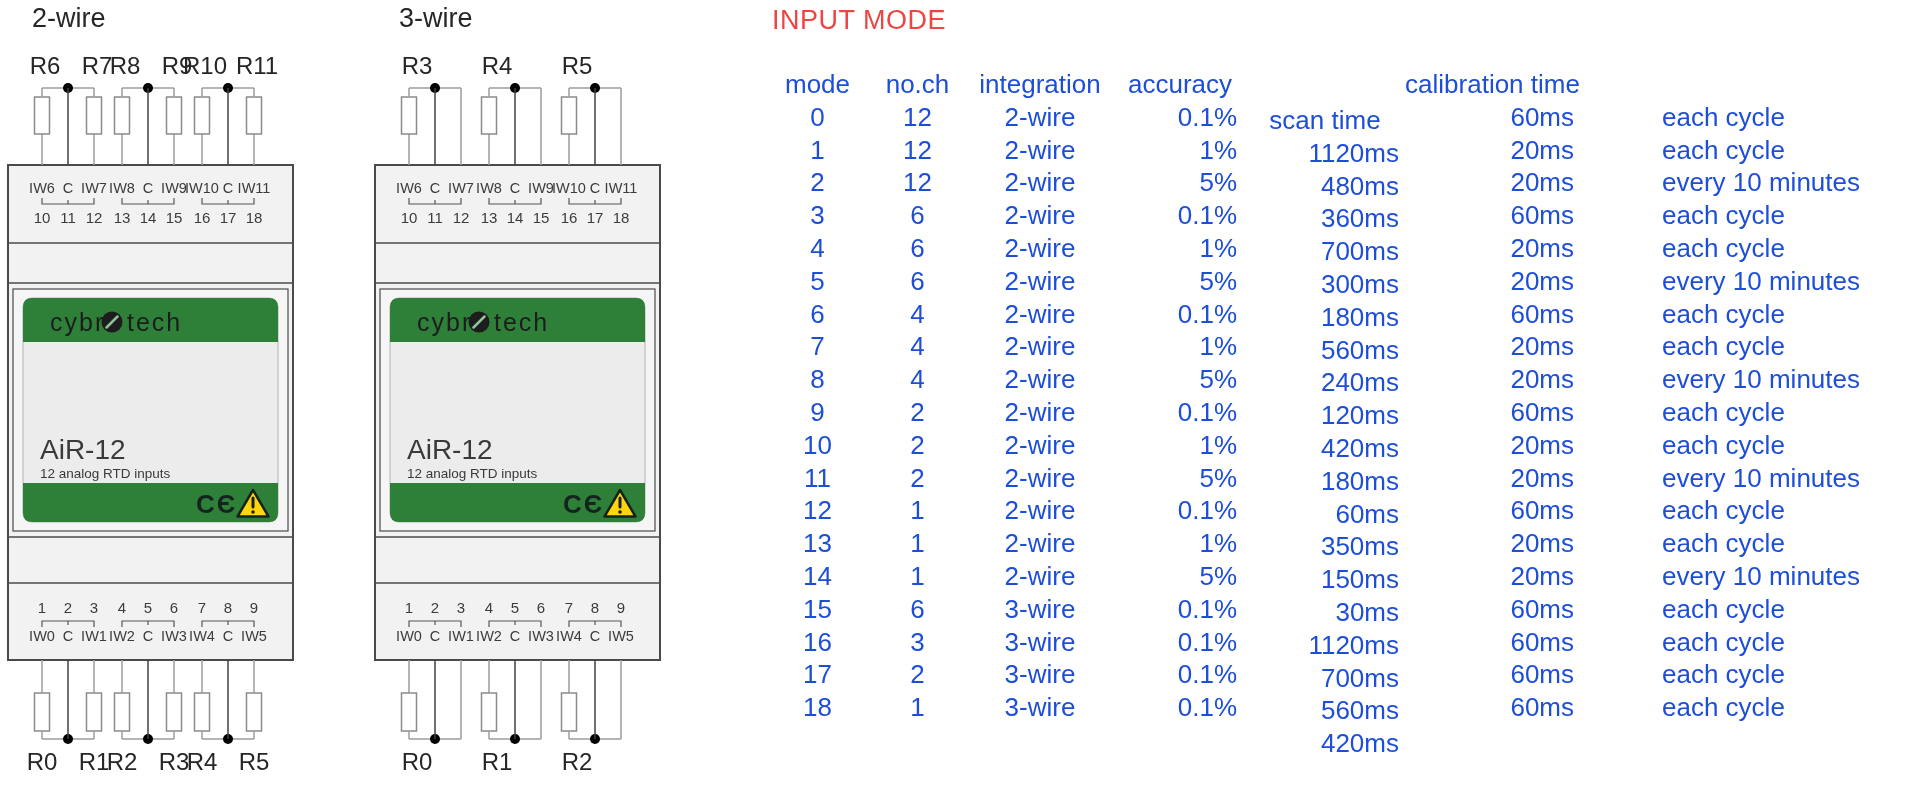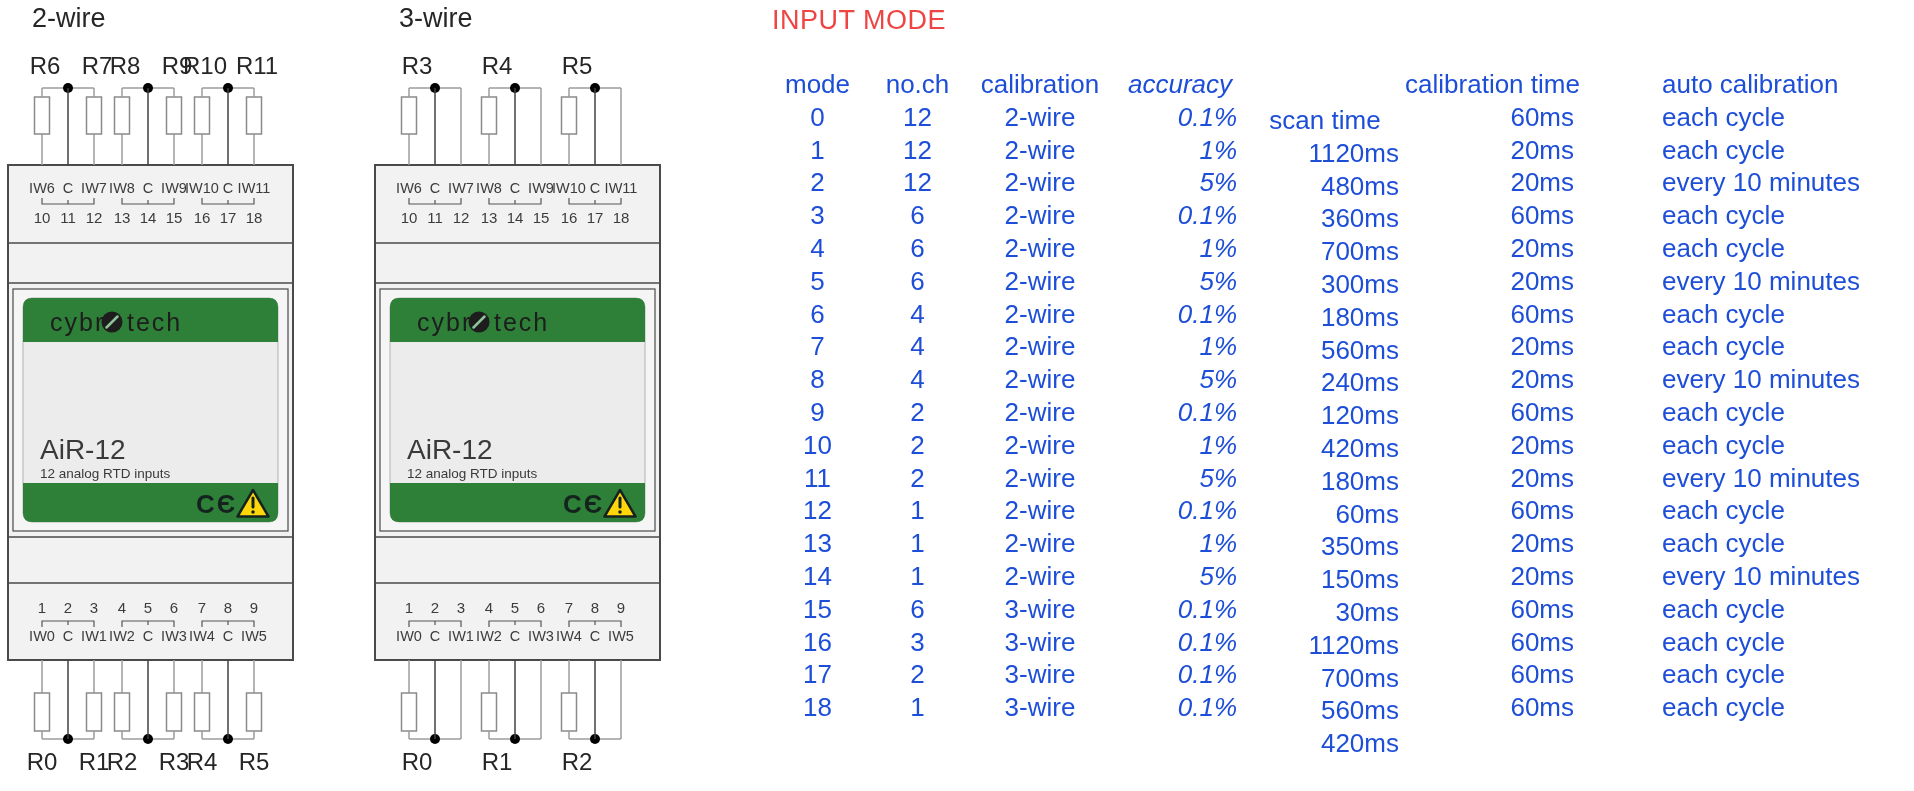--- a/index.html
+++ b/index.html
@@ -14,21 +14,21 @@
   .t-title{
     position:absolute;left:772px;top:5px;
     font-size:27px;font-weight:500;color:#ef4444;letter-spacing:0.5px;
   }
   .t-rows{position:absolute;left:765px;top:69px;}
   .trow{display:flex;height:32.8px;font-size:26px;color:#1d4ed8;white-space:nowrap;}
   .trow div{box-sizing:border-box;}
   .c0{width:105px;text-align:center;}
   .c1{width:95px;text-align:center;}
   .c2{width:150px;text-align:center;}
-  .c3{width:130px;text-align:right;padding-right:8px;font-style:italic;}
+  .c3{width:130px;text-align:right;padding-right:8px;}
   .c4{width:160px;text-align:right;padding-right:6px;margin-top:36px;}
   .c5{width:175px;text-align:right;padding-right:6px;}
   .c6{width:274px;margin-left:60px;text-align:left;padding-left:22px;}
   .hdr .c3,.hdr .c4{text-align:center;padding-right:0;}
   .hdr .c5{text-align:center;padding-right:0;}
 </style>
 </head>
 <body>
 
 <svg id="diagram-2wire" width="330" height="791" viewBox="0 0 330 791">
@@ -274,25 +274,24 @@
     <line x1="228" y1="739" x2="228" y2="660" stroke="#404040" stroke-width="1.5"></line>
     <text x="210" y="770" font-size="24" fill="#262626" text-anchor="middle">R2</text>
   </svg>
 
 <div class="t-title">INPUT MODE</div>
 
 <div class="t-rows" id="rows">
     <div class="trow hdr">
       <div class="c0">mode</div>
       <div class="c1">no.ch</div>
-      <div class="c2">calibration</div>
+      <div class="c2">integration</div>
       <div class="c3">accuracy</div>
       <div class="c4">scan time</div>
       <div class="c5">calibration time</div>
-      <div class="c6">auto calibration</div>
     </div>
     <div class="trow">
       <div class="c0">0</div>
       <div class="c1">12</div>
       <div class="c2">2-wire</div>
       <div class="c3">0.1%</div>
       <div class="c4">1120ms</div>
       <div class="c5">60ms</div>
       <div class="c6">each cycle</div>
     </div>

